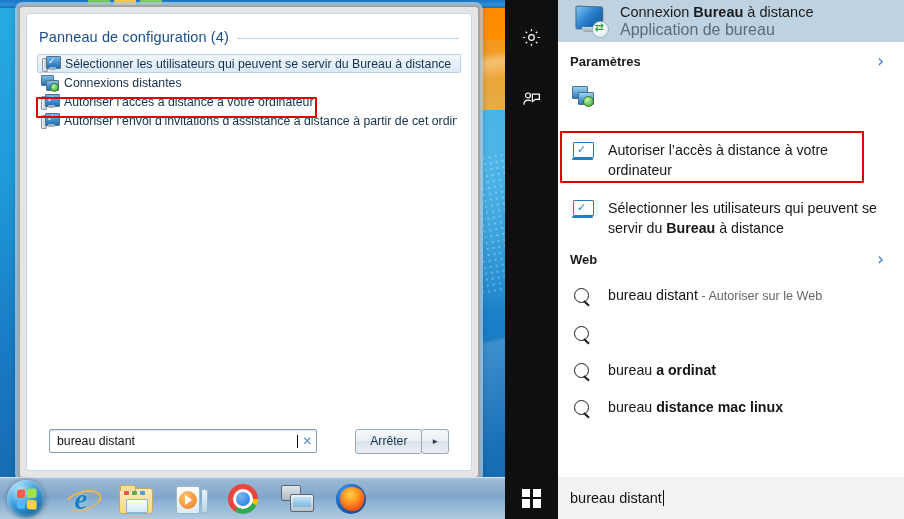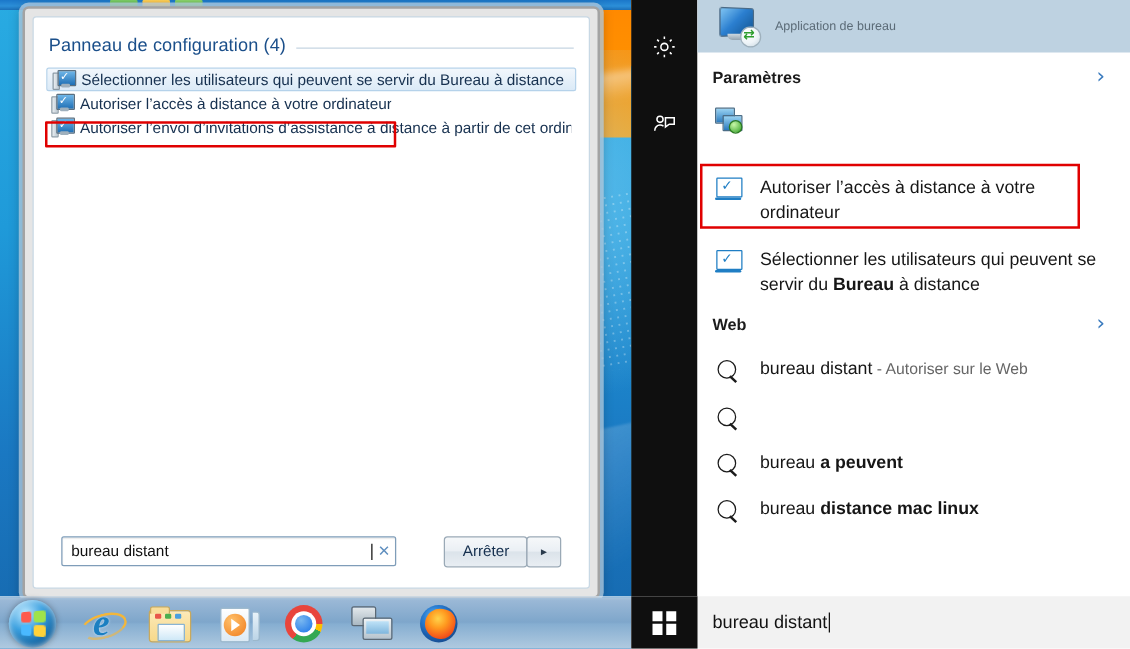--- a/index.html
+++ b/index.html
@@ -284,21 +284,21 @@
   .w10-body{
     position:absolute;left:53px;top:0;width:346px;height:477px;background:#ffffff;
   }
 
   .w10-top{
     position:absolute;left:0;top:0;width:346px;height:42px;background:#bed2e1;
     display:flex;align-items:center;gap:12px;padding-left:10px;box-sizing:border-box;
   }
   .w10-top .txts{display:flex;flex-direction:column;justify-content:center;gap:1px;}
   .w10-top .t1{font-size:14.5px;color:#1b1b1b;white-space:nowrap;}
-  .w10-top .t2{font-size:10px;color:#5b6b77;}
+  .w10-top .t2{font-size:16px;color:#5b6b77;}
   .rdp-big{position:relative;width:34px;height:30px;flex:0 0 34px;margin-left:6px;}
   .rdp-big .scr{
     position:absolute;left:2px;top:0;width:26px;height:21px;border-radius:2px;
     background:linear-gradient(135deg,#7fc4f2 0%,#2b7fd0 45%,#12538f 100%);
     border:1.5px solid #4a6a86;transform:perspective(40px) rotateY(8deg);
   }
   .rdp-big .stand{
     position:absolute;left:8px;top:21px;width:16px;height:5px;border-radius:0 0 4px 4px;
     background:linear-gradient(to bottom,#cfd9e0,#94a4b0);
   }
@@ -420,20 +420,28 @@
         <div class="w7-res sel" style="top:0">
           <span class="ico-mon7">
             <span class="tower"></span>
               <span class="scr"></span>
               <span class="chk">✓</span>
               <span class="base"></span>
           </span>
           <span class="lbl">Sélectionner les utilisateurs qui peuvent se servir du Bureau à distance</span>
         </div>
 
+        <div class="w7-res">
+          <span class="ico-net7">
+            <span class="b1"></span>
+              <span class="b2"></span>
+              <span class="g"></span>
+          </span>
+          <span class="lbl">Connexions distantes</span>
+        </div>
 
         <div class="w7-res">
           <span class="ico-mon7">
             <span class="tower"></span>
               <span class="scr"></span>
               <span class="chk">✓</span>
               <span class="base"></span>
           </span>
           <span class="lbl">Autoriser l’accès à distance à votre ordinateur</span>
         </div>
@@ -530,20 +538,21 @@
 
     <div class="w10-body">
 
       <div class="w10-top">
         <span class="rdp-big">
           <span class="scr"></span>
             <span class="stand"></span>
             <span class="arrows"></span>
         </span>
         <span class="txts">
+          <span class="t1"><span>Connexion </span><b>Bureau</b><span> à distance</span></span>
           <span class="t2">Application de bureau</span>
         </span>
       </div>
 
       <div class="sec-head" style="top:48px">
         <span class="h">Paramètres</span>
         <span class="chev">›</span>
       </div>
 
       <div class="w10-item" style="top:80px">
@@ -592,21 +601,21 @@
             <span class="ring"></span>
             <span class="stick"></span>
           </span>
       </div>
 
       <div class="w10-item" style="top:356px">
         <span class="ico-search10">
             <span class="ring"></span>
             <span class="stick"></span>
           </span>
-        <span class="lbl"><span>bureau </span><b>a peuvent</b></span>
+        <span class="lbl"><span>bureau </span><b>a ordinat</b></span>
       </div>
 
       <div class="w10-item" style="top:393px">
         <span class="ico-search10">
             <span class="ring"></span>
             <span class="stick"></span>
           </span>
         <span class="lbl"><span>bureau </span><b>distance mac linux</b></span>
       </div>
     </div>

